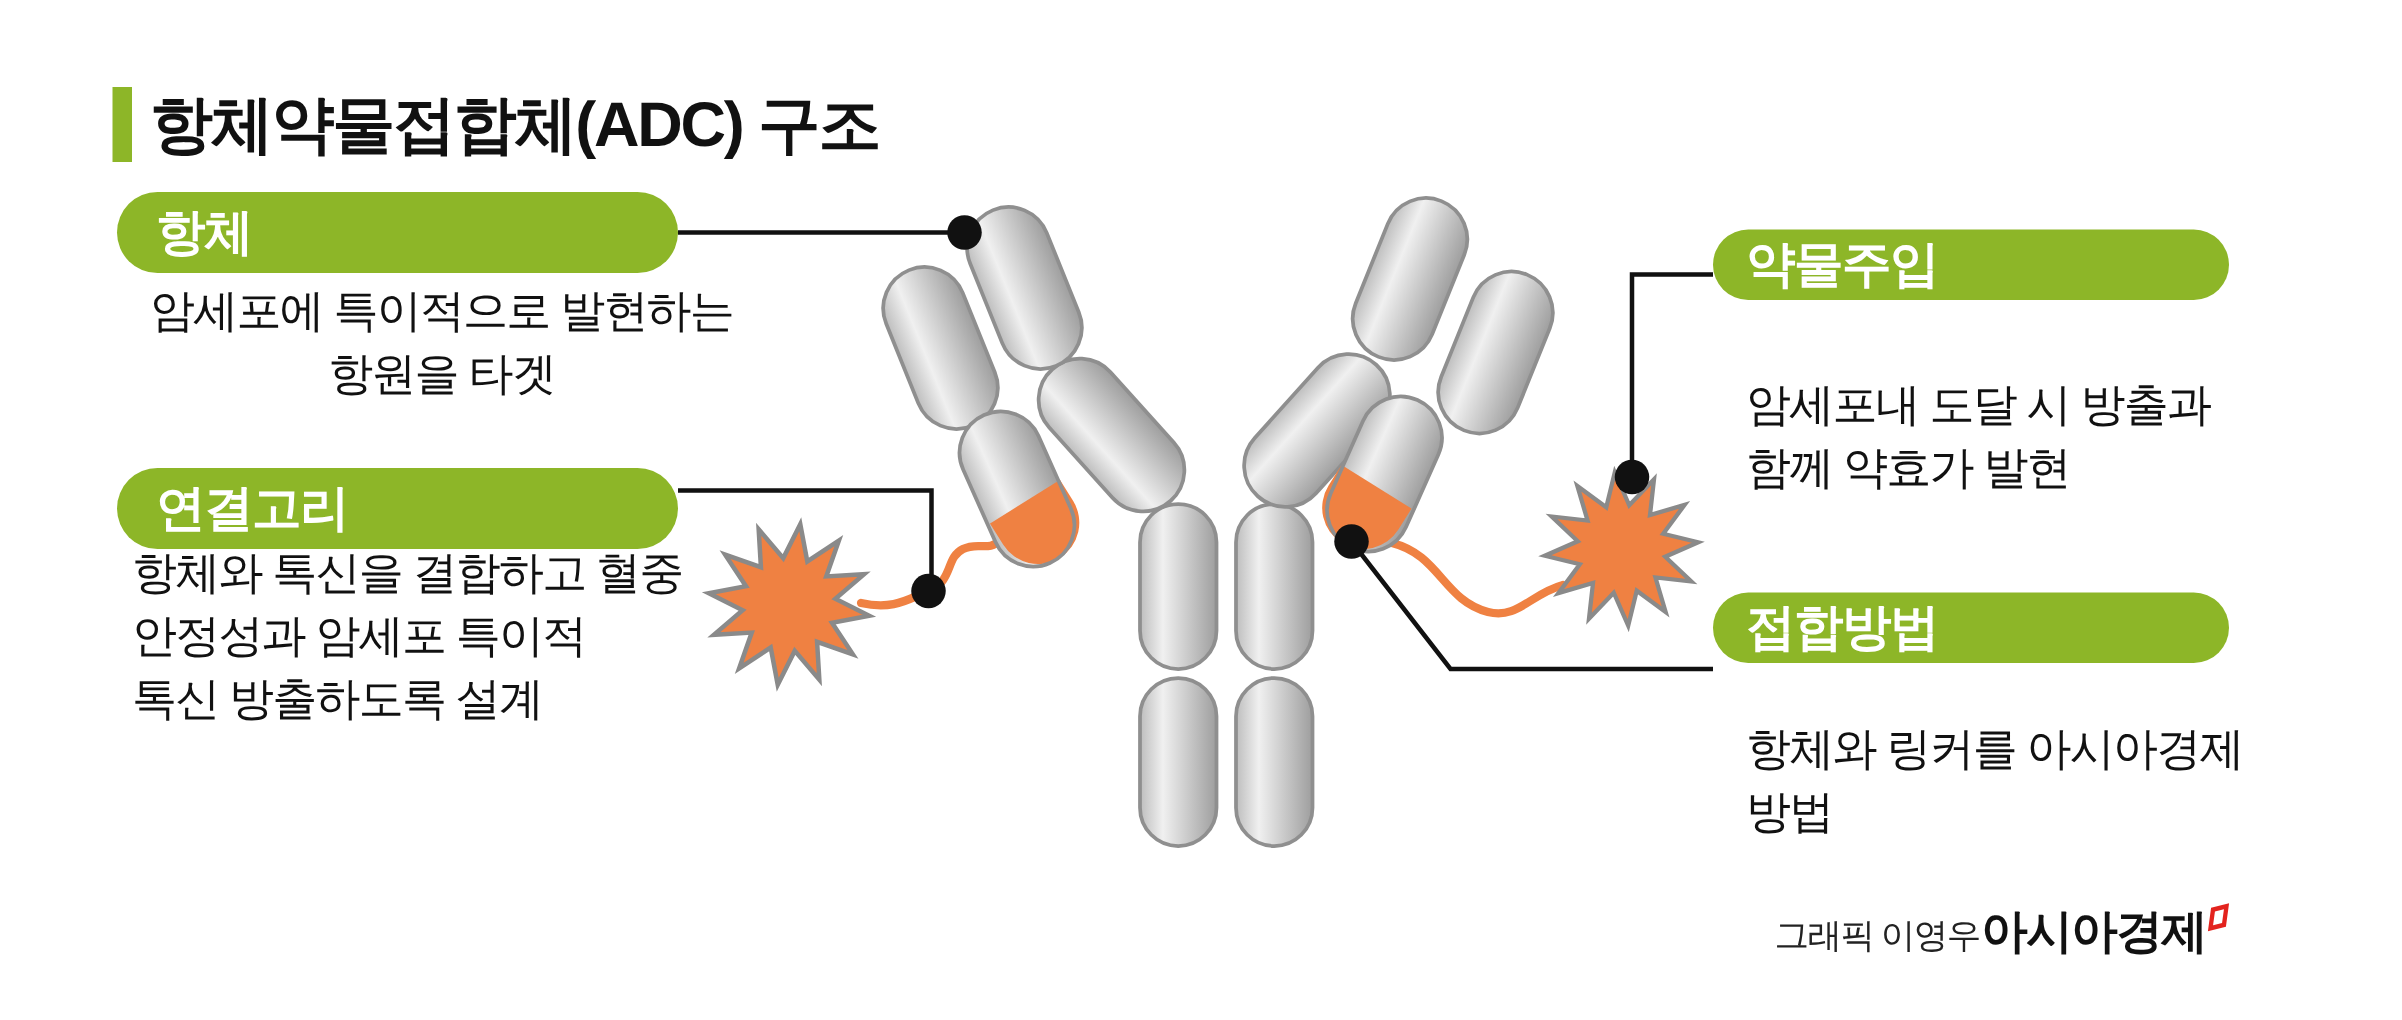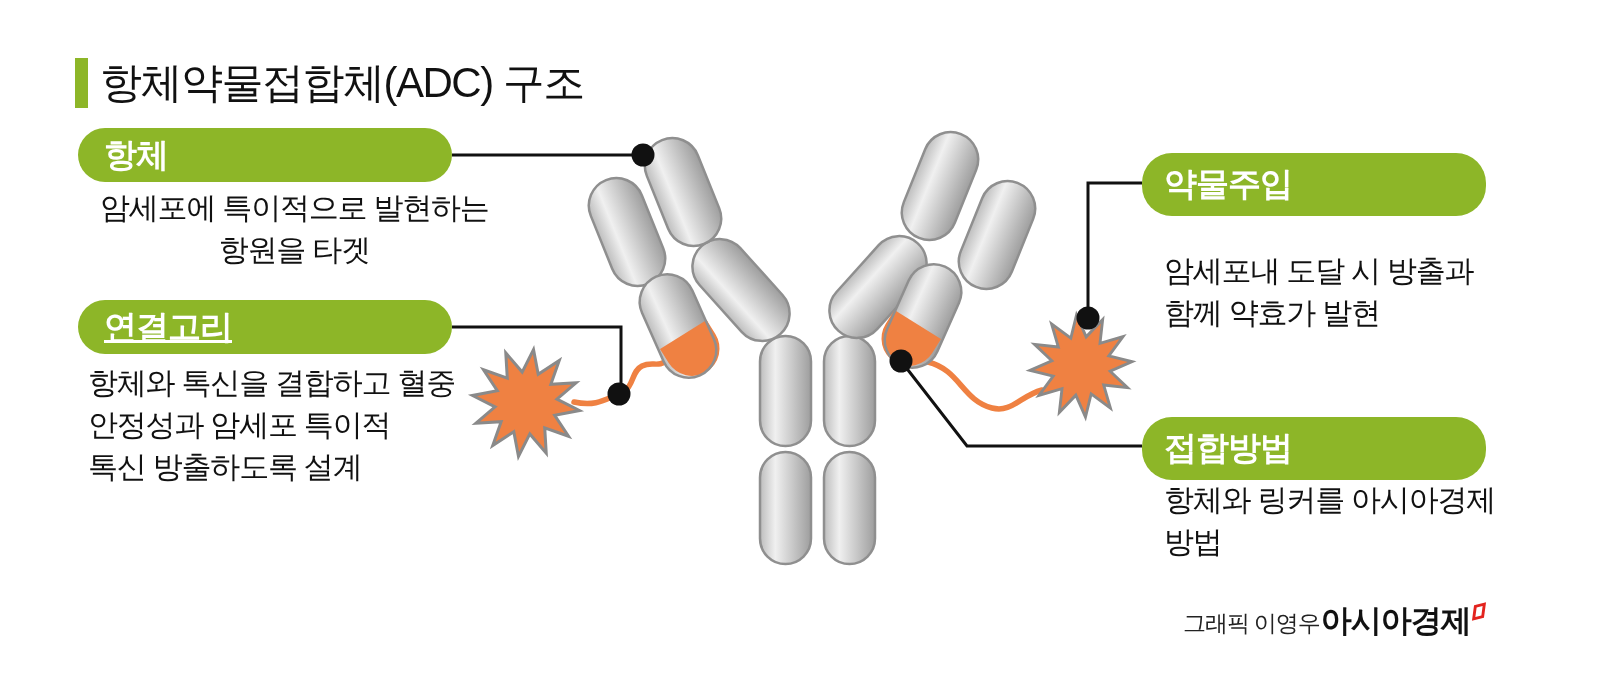--- a/index.html
+++ b/index.html
@@ -5,29 +5,29 @@
   * { margin:0; padding:0; box-sizing:border-box; }
   body { background:#ffffff; font-family:"Liberation Sans", sans-serif; }
   .canvas {
     position:relative; width:1601px; height:680px;
     background:#ffffff; overflow:hidden;
   }
   .diagram-svg { position:absolute; left:0; top:0; z-index:1; }
 
   .title-wrap { position:absolute; left:75px; top:55px; z-index:3; display:flex; align-items:center; }
   .title-bar { width:13px; height:50px; background:#8DB628; margin-right:12px; }
-  .page-title { font-size:42px; font-weight:400; color:#111111; letter-spacing:-1.5px; }
+  .page-title { font-size:42px; font-weight:700; color:#111111; letter-spacing:-1.5px; }
 
   .callout-label {
     position:absolute; z-index:3; background:#8DB628; color:#ffffff;
     font-weight:800; font-size:33px; letter-spacing:-1px;
     display:flex; align-items:center; padding-left:26px;
   }
   .pill-l { width:374px; height:54px; border-radius:27px; }
-  .pill-r { width:344px; height:63px; border-radius:30px; padding-left:22px; }
+  .pill-r { width:344px; height:47px; border-radius:30px; padding-left:22px; }
 
   .callout-desc {
     position:absolute; z-index:3; font-size:30px; line-height:42px;
     color:#111111; font-weight:500; letter-spacing:-1.2px; white-space:nowrap;
   }
 
   .credit { position:absolute; left:1183px; top:600px; z-index:3; display:flex; align-items:baseline;font-family:Liberation Serif, serif; }
   .credit-text { font-size:23px; color:#222222; letter-spacing:-1px; }
   .brand-logo { font-size:31px; font-weight:800; color:#111111; letter-spacing:-1px; margin-left:1px; }
   .brand-mark {
@@ -133,38 +133,38 @@
   </div>
 
   <div class="callout-label pill-l" style="left:78px; top:128px;">
     <span>항체</span>
   </div>
   <div class="callout-desc" style="left:100px; top:187px;text-align:center;">
     <div>암세포에 특이적으로 발현하는</div>
     <div>항원을 타겟</div>
   </div>
 
-  <div class="callout-label pill-l" style="left:78px; top:300px;text-decoration:underline;">
+  <div class="callout-label pill-l" style="left:78px; top:312px;">
     <span>연결고리</span>
   </div>
   <div class="callout-desc" style="left:88px; top:362px;">
     <div>항체와 톡신을 결합하고 혈중</div>
     <div>안정성과 암세포 특이적</div>
     <div>톡신 방출하도록 설계</div>
   </div>
 
   <div class="callout-label pill-r" style="left:1142px; top:153px;">
     <span>약물주입</span>
   </div>
   <div class="callout-desc" style="left:1164px; top:214px;margin-top:36px;">
     <div>암세포내 도달 시 방출과</div>
     <div>함께 약효가 발현</div>
   </div>
 
-  <div class="callout-label pill-r" style="left:1142px; top:417px;">
+  <div class="callout-label pill-r" style="left:1142px; top:395px;">
     <span>접합방법</span>
   </div>
   <div class="callout-desc" style="left:1164px; top:479px;">
     <div>항체와 링커를 아시아경제</div>
     <div>방법</div>
   </div>
 
   <div class="credit">
     <span class="credit-text">그래픽 이영우</span>
     <span class="brand-logo">아시아경제</span>

